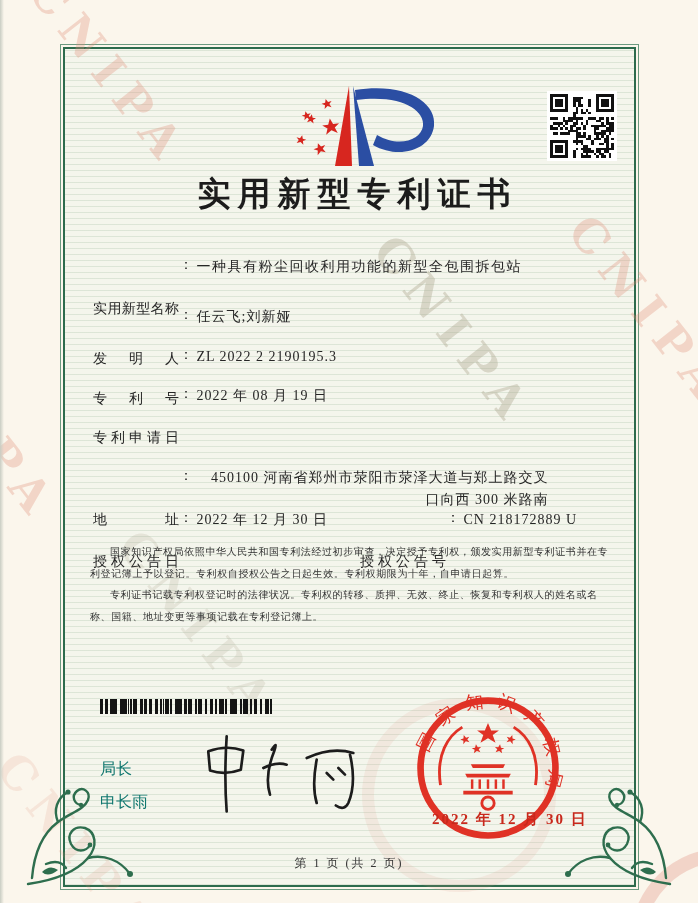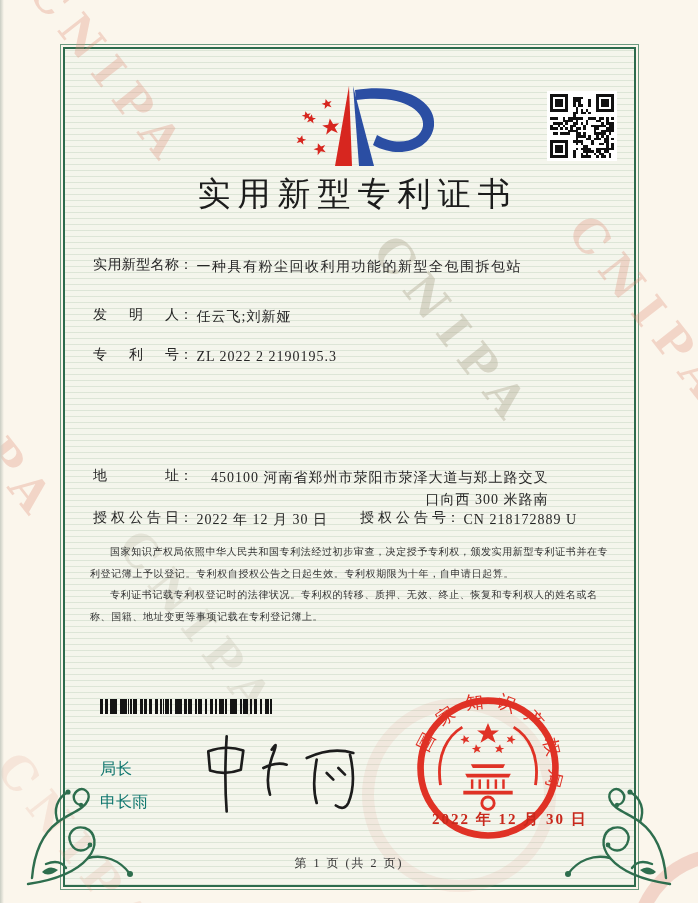--- a/index.html
+++ b/index.html
@@ -31,24 +31,24 @@
         rgba(0,0,0,0) 1px, rgba(0,0,0,0) 6px),
       #f4f5ec;}
   .flourish{position:absolute;z-index:3;width:120px;height:120px;}
   
   .content{position:absolute;inset:0;z-index:3;}
   .cert-no{position:absolute;left:92px;top:90px;font-size:15px;letter-spacing:1px;}
   .logo{position:absolute;left:283px;top:82px;width:175px;height:90px;}
   .qr{position:absolute;left:547px;top:91px;width:70px;height:70px;
       background:#fff;padding:3px;box-sizing:border-box;}
   .title{position:absolute;left:0;right:0;top:172px;text-align:center;
-      font-size:33px;font-weight:normal;letter-spacing:7px;color:#1c1c1c;padding-left:17px;}
+      font-size:33px;font-weight:bold;letter-spacing:7px;color:#1c1c1c;padding-left:17px;}
   .row{position:absolute;left:93px;font-size:14px;color:#262626;width:520px;}
   .flabel{display:inline-block;width:86px;text-align:justify;text-align-last:justify;
-      vertical-align:top;}
+      vertical-align:top;margin-top:44px;}
   .colon{vertical-align:top;}
   .fvalue{display:inline-block;vertical-align:top;letter-spacing:1px;max-width:400px;
       line-height:22px;text-align:right;}
   .fvalue.addr{max-width:352px;font-family:Liberation Serif, serif;}
   .grp2{position:absolute;left:267px;top:0;white-space:nowrap;}
   .paras{position:absolute;left:90px;top:541px;width:520px;font-size:10px;
       line-height:21.5px;letter-spacing:0.6px;color:#333;}
   .paras p{margin:0;text-indent:2em;}
   .barcode{position:absolute;left:100px;top:699px;width:172px;height:15px;
     background:
@@ -346,20 +346,24 @@
     <span class="fvalue" style="letter-spacing:1.5px">一种具有粉尘回收利用功能的新型全包围拆包站</span>
   </div>
   <div class="row" style="top:306px">
     <span class="flabel">发明人</span><span class="colon">：</span>
     <span class="fvalue">任云飞;刘新娅</span>
   </div>
   <div class="row" style="top:346px">
     <span class="flabel">专利号</span><span class="colon">：</span>
     <span class="fvalue">ZL 2022 2 2190195.3</span>
   </div>
+  <div class="row" style="top:385px">
+    <span class="flabel">专利申请日</span><span class="colon">：</span>
+    <span class="fvalue">2022 年 08 月 19 日</span>
+  </div>
   <div class="row" style="top:467px">
     <span class="flabel">地址</span><span class="colon">：</span>
     <span class="fvalue addr">450100 河南省郑州市荥阳市荥泽大道与郑上路交叉口向西 300 米路南</span>
   </div>
   <div class="row" style="top:509px">
     <span class="flabel">授权公告日</span><span class="colon">：</span>
     <span class="fvalue">2022 年 12 月 30 日</span>
     <span class="grp2">
       <span class="flabel">授权公告号</span><span class="colon">：</span>
       <span class="fvalue">CN 218172889 U</span>

